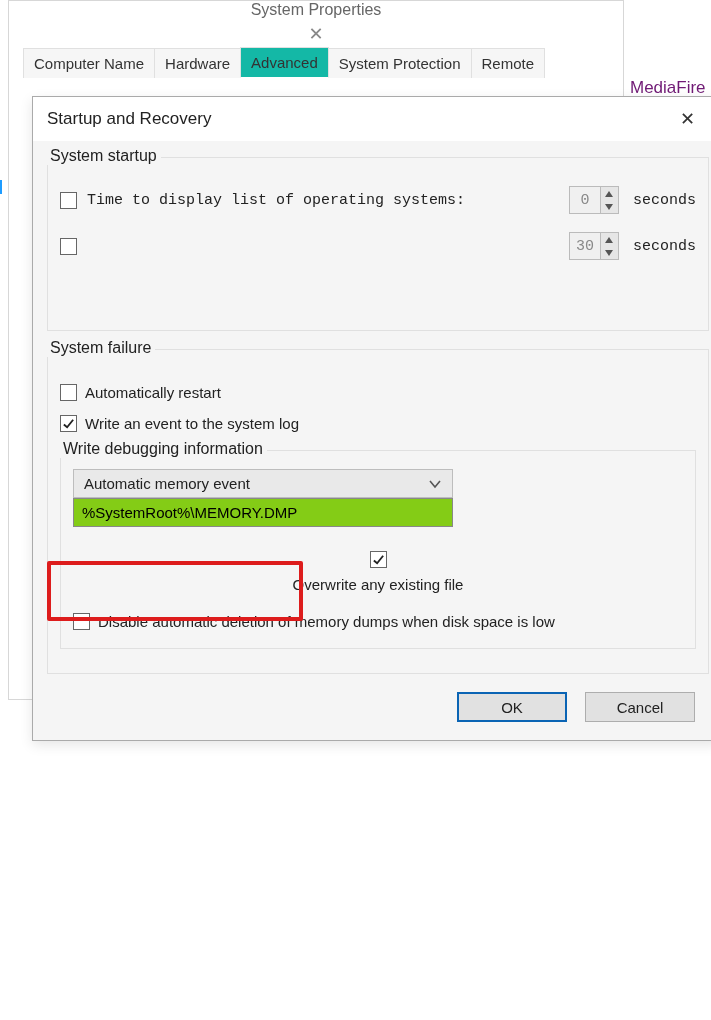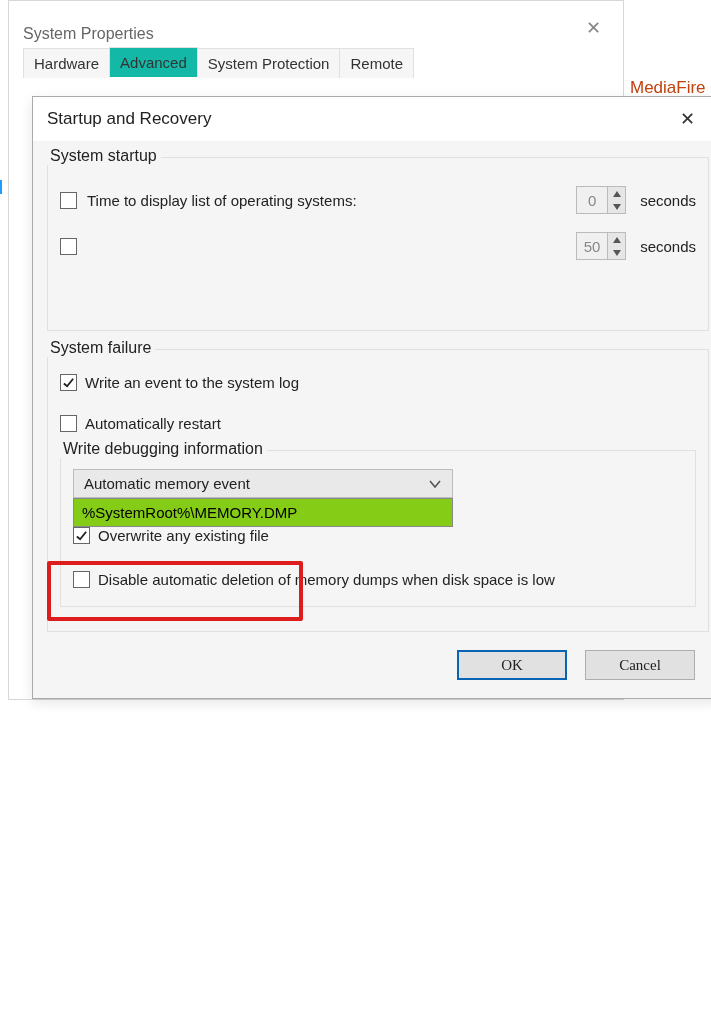--- a/index.html
+++ b/index.html
@@ -17,24 +17,25 @@
       top: 0;
       left: 8px;
       width: 616px;
       height: 700px;
       border: 1px solid #d7d7d7;
       background: #fff;
     }
     .bg-titlebar {
       height: 42px;
       display: flex;
-      align-items: flex-end;
+      align-items: center;
       justify-content: space-between;
       padding: 0 14px;
       color: #666;
+      flex-direction: column;
     }
     .bg-title { font-size: 16px; }
     .bg-close {
       font-size: 18px;
       color: #888;
       cursor: pointer;
       padding: 4px 8px;
     }
     .bg-tabs {
       display: flex;
@@ -55,21 +56,21 @@
       background: #14b8a6;
       border-bottom: 1px solid #fff;
       position: relative;
       z-index: 2;
     }
     .bg-label {
       position: absolute;
       top: 78px;
       left: 630px;
       font-size: 17px;
-      color: #c2410c;
+      color: #701a75;
     }
     .accent-strip {
       position: absolute;
       left: 0;
       top: 180px;
       width: 2px;
       height: 14px;
       background: #1e9cff;
     }
     .dialog {
@@ -130,20 +131,21 @@
     .select-sm { width: 380px; }
     .chev-down {
       width: 14px; height: 14px;
       fill: none; stroke: #555; stroke-width: 1.6;
     }
     .row {
       display: flex;
       align-items: center;
       margin-top: 18px;
       gap: 10px;
+      font-family: Liberation Mono, monospace;
     }
     .row .label-text { flex: 0 0 auto; }
     .spacer { flex: 1; }
     .checkbox {
       width: 17px;
       height: 17px;
       border: 1px solid #666;
       background: #fff;
       display: inline-flex;
       align-items: center;
@@ -234,20 +236,21 @@
   </style>
 </head>
 <body>
 
 <div class="bg-window">
   <div class="bg-titlebar">
     <span class="bg-title">System Properties</span>
     <span class="bg-close">✕</span>
   </div>
   <div class="bg-tabs">
+    <div class="bg-tab">Computer Name</div>
     <div class="bg-tab">Hardware</div>
     <div class="bg-tab active">Advanced</div>
     <div class="bg-tab">System Protection</div>
     <div class="bg-tab">Remote</div>
   </div>
 </div>
 
 <span class="bg-label">MediaFire</span>
 <div class="accent-strip"></div>
 
@@ -282,85 +285,85 @@
               </span>
           </span>
         </span>
         <span class="unit">seconds</span>
       </div>
 
       <div class="row">
         <span class="checkbox"></span>
         <span class="spacer"></span>
         <span class="spinner">
-          <span class="spinner-val">50</span>
+          <span class="spinner-val">30</span>
           <span class="spinner-btns">
             <span class="spinner-btn">
                 <svg viewBox="0 0 8 6">
                   <polygon points="4,0 8,6 0,6"></polygon>
                 </svg>
               </span>
             <span class="spinner-btn">
                 <svg viewBox="0 0 8 6">
                   <polygon points="0,0 8,0 4,6"></polygon>
                 </svg>
               </span>
           </span>
         </span>
         <span class="unit">seconds</span>
       </div>
     </div>
 
     <div class="group">
       <span class="group-title">System failure</span>
 
+      <div class="cbrow" style="margin-top:24px;">
+        <span class="checkbox"></span>
+        <span>Automatically restart</span>
+      </div>
+
       <div class="cbrow">
         <span class="checkbox">
           <svg viewBox="0 0 14 14">
               <polyline points="2,8 5.5,11 12,3"></polyline>
             </svg>
         </span>
         <span>Write an event to the system log</span>
       </div>
 
-      <div class="cbrow" style="margin-top:24px;">
-        <span class="checkbox"></span>
-        <span>Automatically restart</span>
-      </div>
-
       <div class="inner-group">
         <span class="group-title">Write debugging information</span>
 
         <div style="height:8px"></div>
         <div class="select select-sm">
           <span>Automatic memory event</span>
           <svg class="chev-down" viewBox="0 0 14 14">
               <polyline points="2,4 7,10 12,4"></polyline>
             </svg>
         </div>
 
         <input class="text-input" type="text" value="%SystemRoot%\MEMORY.DMP" style="">
 
-        <div class="cbrow" style="margin-top:0;">
+        <div class="cbrow" style="margin-top:24px;flex-direction:column;">
           <span class="checkbox">
             <svg viewBox="0 0 14 14">
                 <polyline points="2,8 5.5,11 12,3"></polyline>
               </svg>
           </span>
           <span>Overwrite any existing file</span>
         </div>
 
-        <div class="cbrow" style="margin-top:27px;">
+        <div class="cbrow" style="margin-top:20px;">
           <span class="checkbox"></span>
           <span>Disable automatic deletion of memory dumps when disk space is low</span>
         </div>
       </div>
     </div>
 
-    <div class="button-row" style="position:relative;font-family:Liberation Serif, serif;">
+    <div class="button-row" style="position:relative;">
       <div class="btn primary">OK</div>
       <div class="btn">Cancel</div>
 
     </div>
 
   </div>
 
   <div class="hl hl1"></div>
 </div>
 

